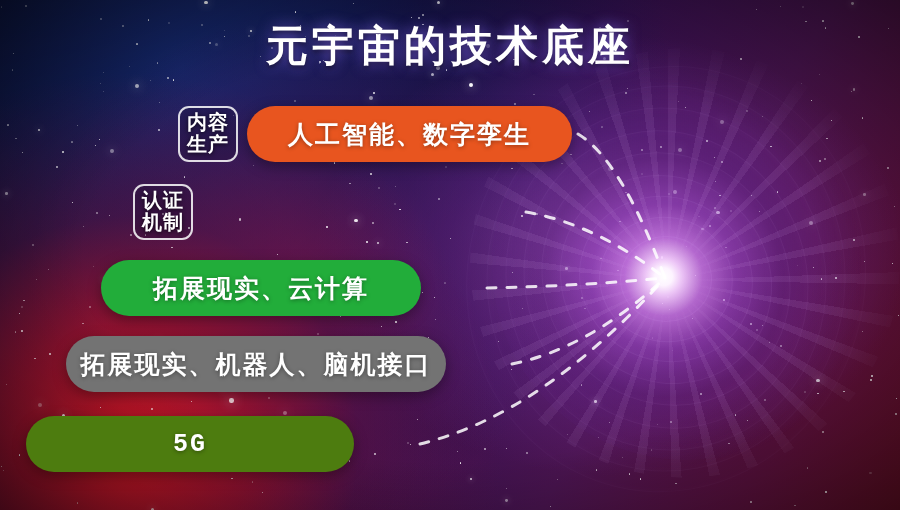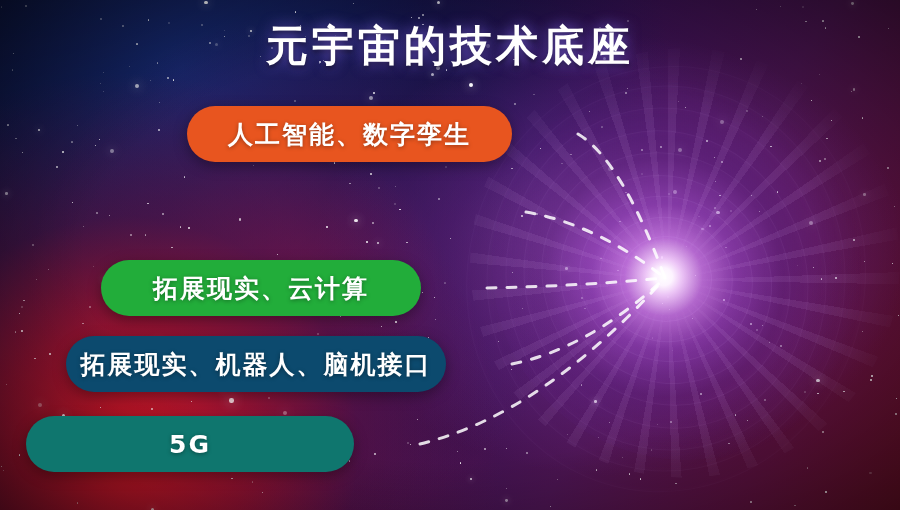--- a/index.html
+++ b/index.html
@@ -454,29 +454,37 @@
       <path d="M 526 212 Q 595.5 223.88 665 278" fill="none" stroke="#FFFFFF" stroke-width="3" stroke-linecap="round" stroke-dasharray="9 11" opacity="0.85"></path>
       <path d="M 487 288 Q 576 286.2 665 278" fill="none" stroke="#FFFFFF" stroke-width="3" stroke-linecap="round" stroke-dasharray="9 11" opacity="0.85"></path>
       <path d="M 512 364 Q 588.5 348.52 665 278" fill="none" stroke="#FFFFFF" stroke-width="3" stroke-linecap="round" stroke-dasharray="9 11" opacity="0.85"></path>
       <path d="M 420 444 Q 542.5 414.12 665 278" fill="none" stroke="#FFFFFF" stroke-width="3" stroke-linecap="round" stroke-dasharray="9 11" opacity="0.85"></path>
     </svg>
 
   <div class="title">元宇宙的技术底座</div>
 
   <div id="rows">
       <div class="row" style="left: 178px; top: 106px;">
+        <div class="tag">
+          <span>内容</span>
+          <span>生产</span>
+        </div>
         <div class="bar" style="background: rgb(232, 85, 31); width: 325px;">人工智能、数字孪生</div>
       </div>
       <div class="row" style="left: 133px; top: 184px;">
+        <div class="tag">
+          <span>认证</span>
+          <span>机制</span>
+        </div>
       </div>
       <div class="row" style="left: 92px; top: 260px;">
         <div class="bar" style="background: rgb(34, 173, 58); width: 320px;">拓展现实、云计算</div>
       </div>
       <div class="row" style="left: 57px; top: 336px;">
-        <div class="bar" style="background: #0c4a6e; width: 380px;">拓展现实、机器人、脑机接口</div>
+        <div class="bar" style="background: #737373; width: 380px;">拓展现实、机器人、脑机接口</div>
       </div>
       <div class="row" style="left: 17px; top: 416px;">
-        <div class="bar" style="background: #0f766e; width: 328px;">5G</div>
+        <div class="bar" style="background: #4d7c0f; width: 328px; font-family: Liberation Mono, monospace;">5G</div>
       </div>
     </div>
 
 
 </div>
 
 </body></html>

